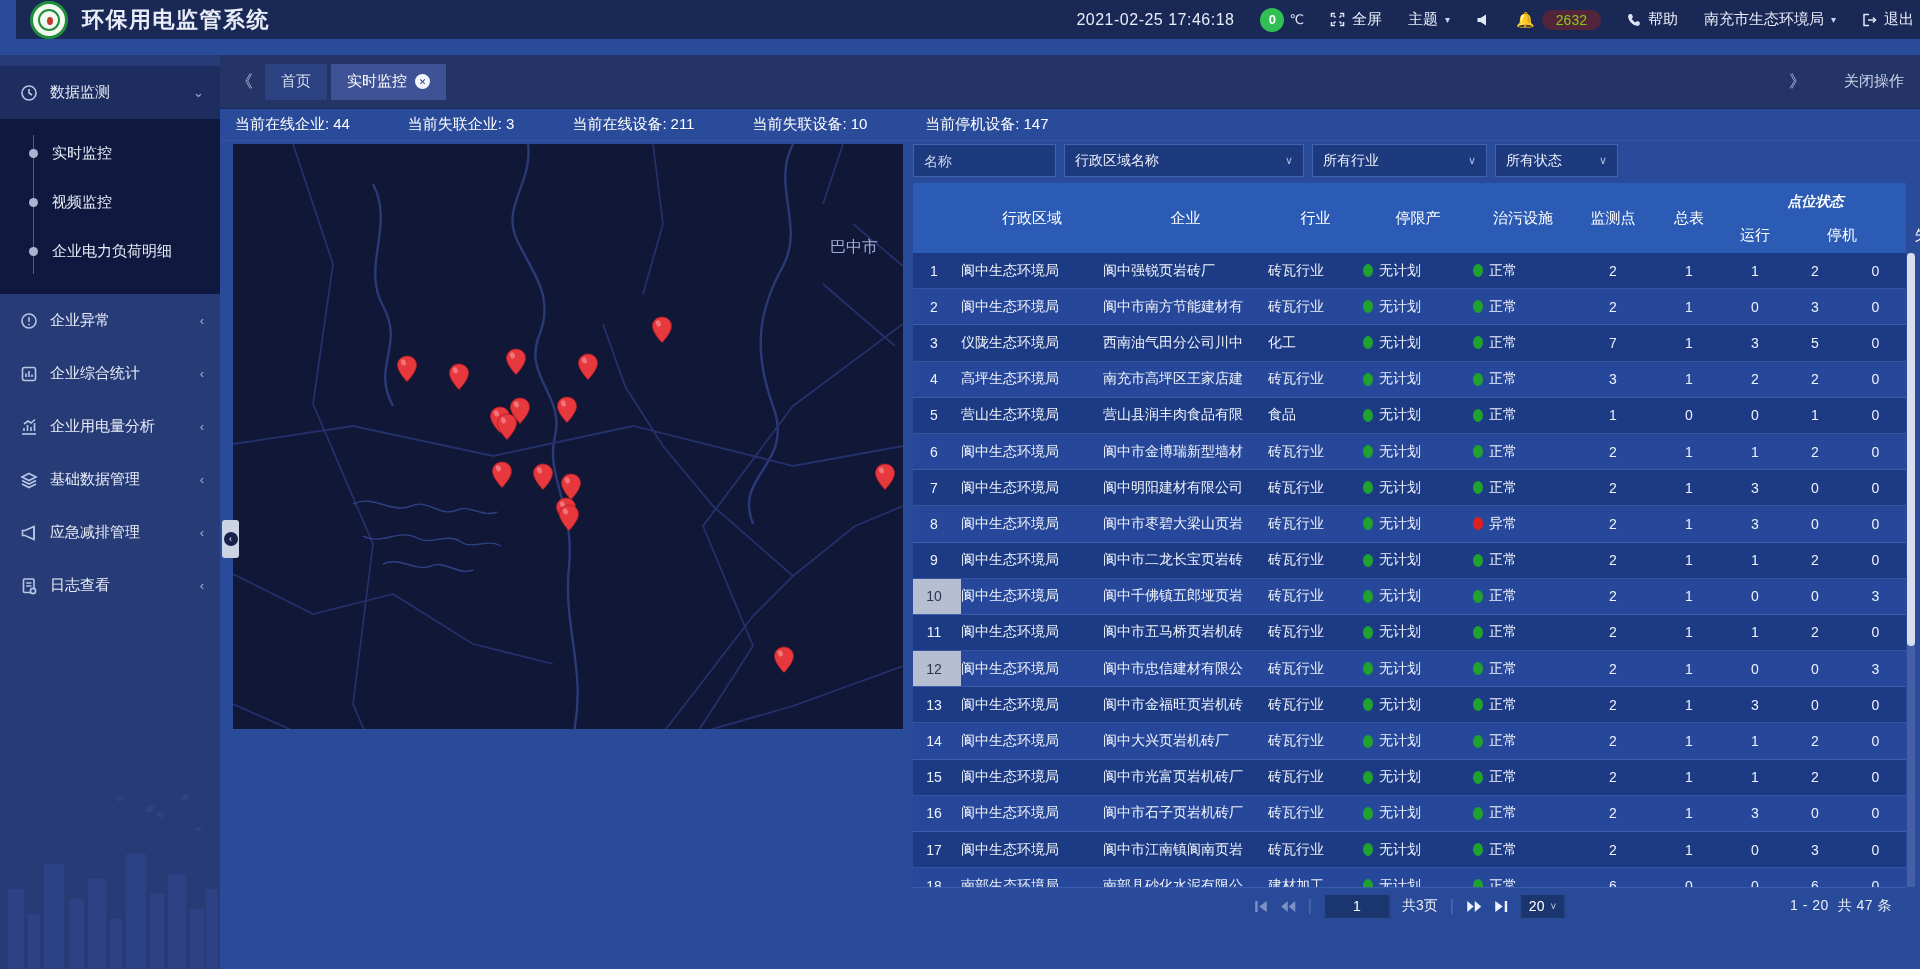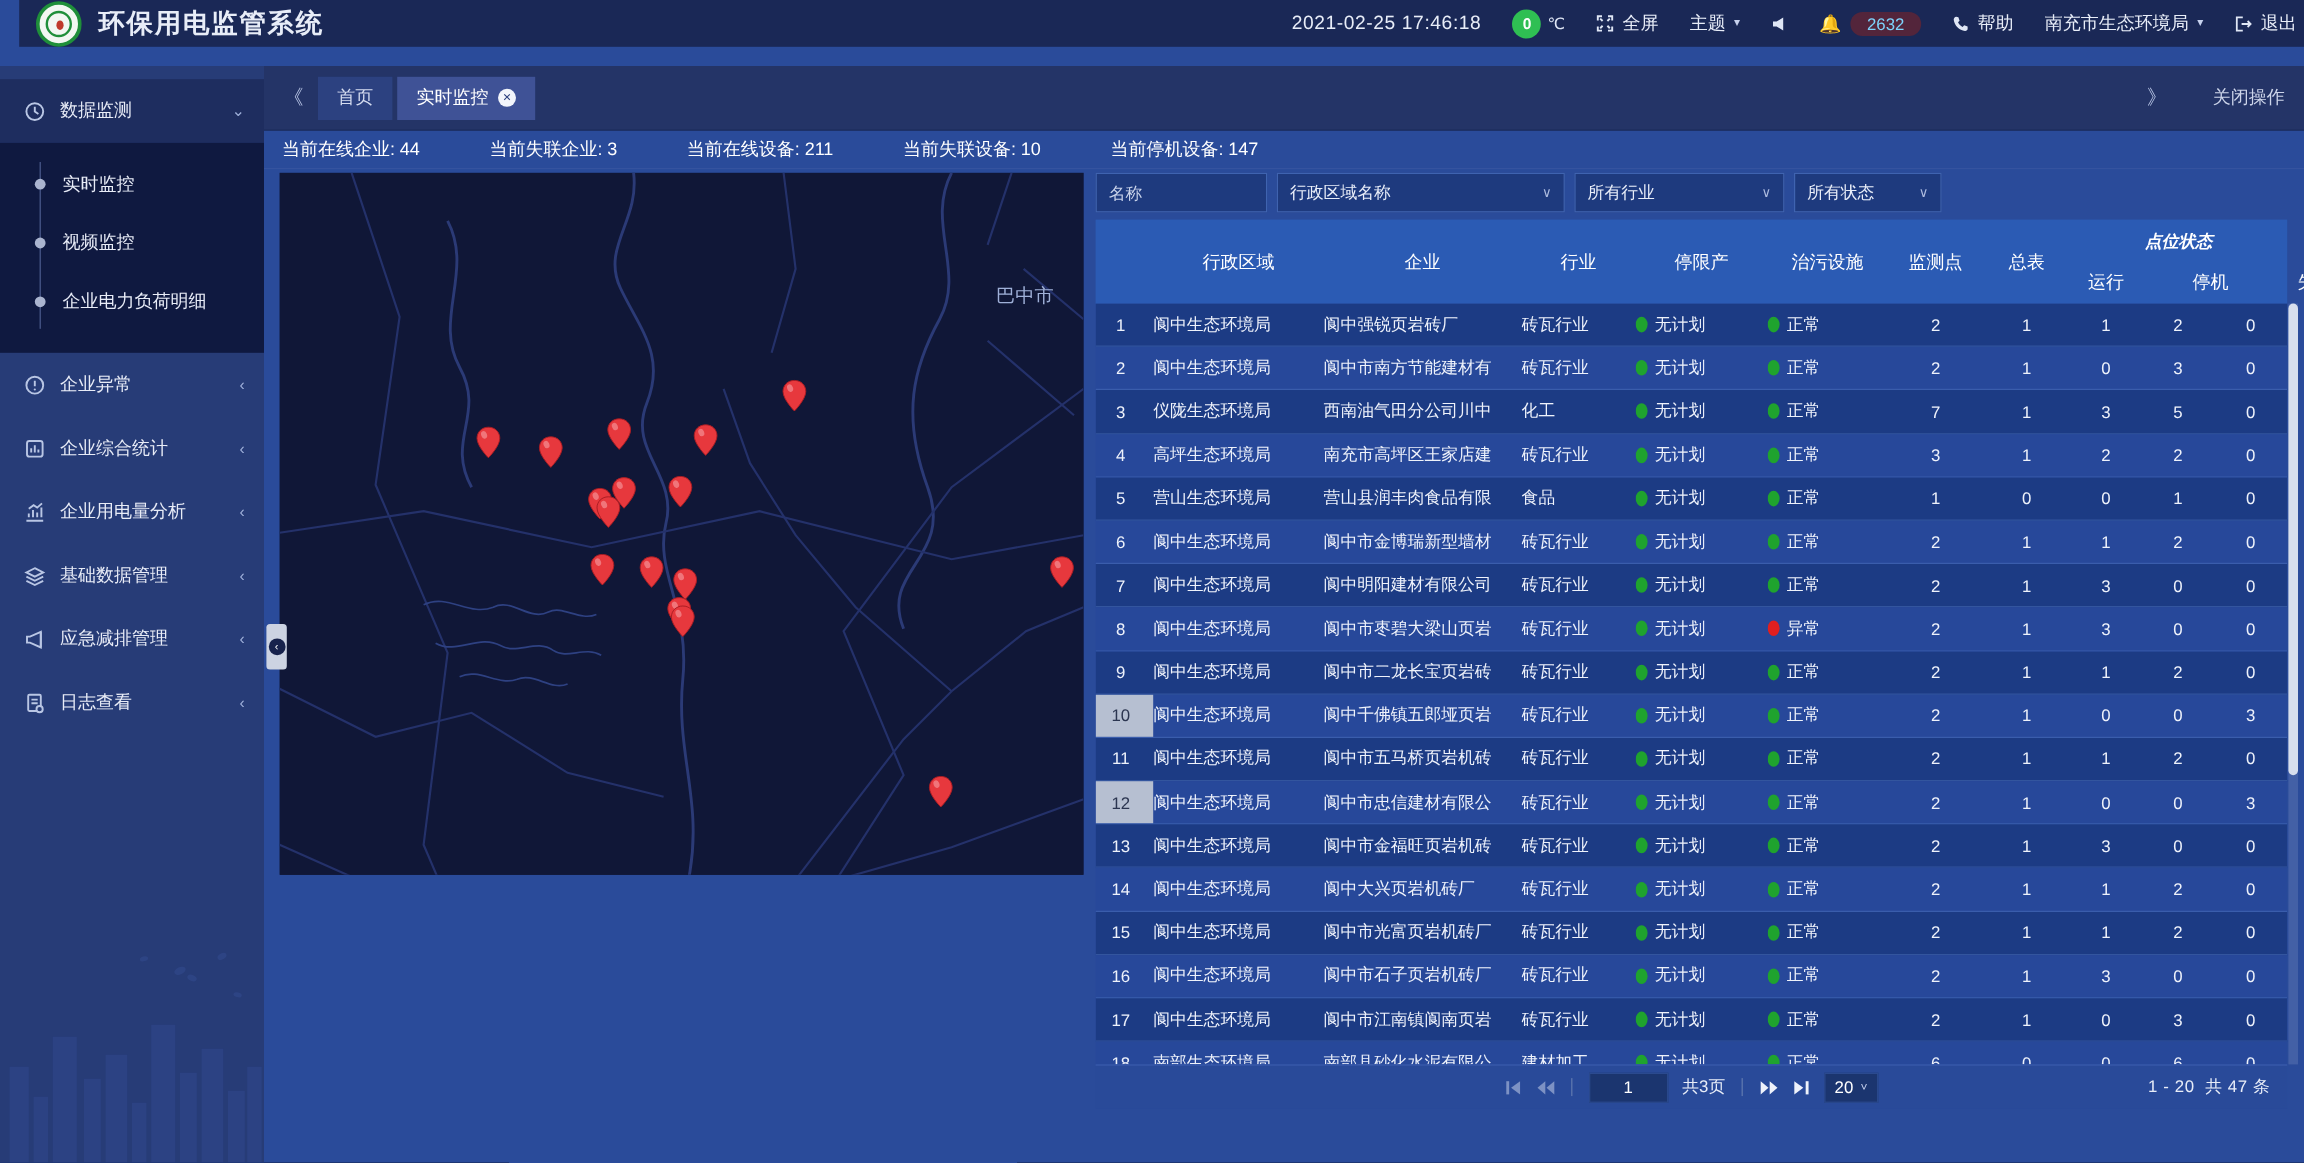--- a/index.html
+++ b/index.html
@@ -16,21 +16,21 @@
   .logo-inner::after { content:""; position:absolute; left:7px; top:6px; width:6px; height:8px; background:#c0392b; border-radius:50%; }
   .app-title { font-size:22px; font-weight:bold; letter-spacing:1.5px; margin-left:14px; }
   .topbar-right { margin-left:auto; display:flex; align-items:center; gap:26px; padding-right:22px; font-size:15px; }
   .datetime { font-size:16px; letter-spacing:.5px; }
   .temp { display:flex; align-items:center; gap:5px; }
   .temp-circle { width:24px; height:24px; border-radius:50%; background:#2fbf53; color:#fff; font-size:13px;
                  display:flex; align-items:center; justify-content:center; font-weight:bold; }
   .temp-unit { font-size:13px; color:#dfe6f5; }
   .top-item { display:flex; align-items:center; gap:7px; cursor:pointer; white-space:nowrap; }
   .caret { font-size:10px; color:#c7d2ee; }
-  .badge-pill { background:#53253b; color:#7dd3fc; border-radius:11px; padding:2px 14px; font-size:14px; }
+  .badge-pill { background:#53253b; color:#84cc16; border-radius:11px; padding:2px 14px; font-size:14px; }
   .bell-glyph { color:#3c4b85; font-size:15px; }
   .ico { display:inline-flex; }
 
   
   .sidebar { position:absolute; left:0; top:55px; width:220px; height:914px; background:#273c77; overflow:hidden; z-index:20; }
   .menu { padding-top:11px; }
   .menu-item { height:44px; display:flex; align-items:center; padding:0 16px 0 20px; color:#e8ecf7; font-size:15px; cursor:pointer; }
   .menu-item .mi-icon { width:18px; height:18px; margin-right:12px; display:inline-flex; }
   .menu-item .mi-label { flex:1; }
   .menu-item .mi-chev { color:#9fb0da; font-size:13px; }

